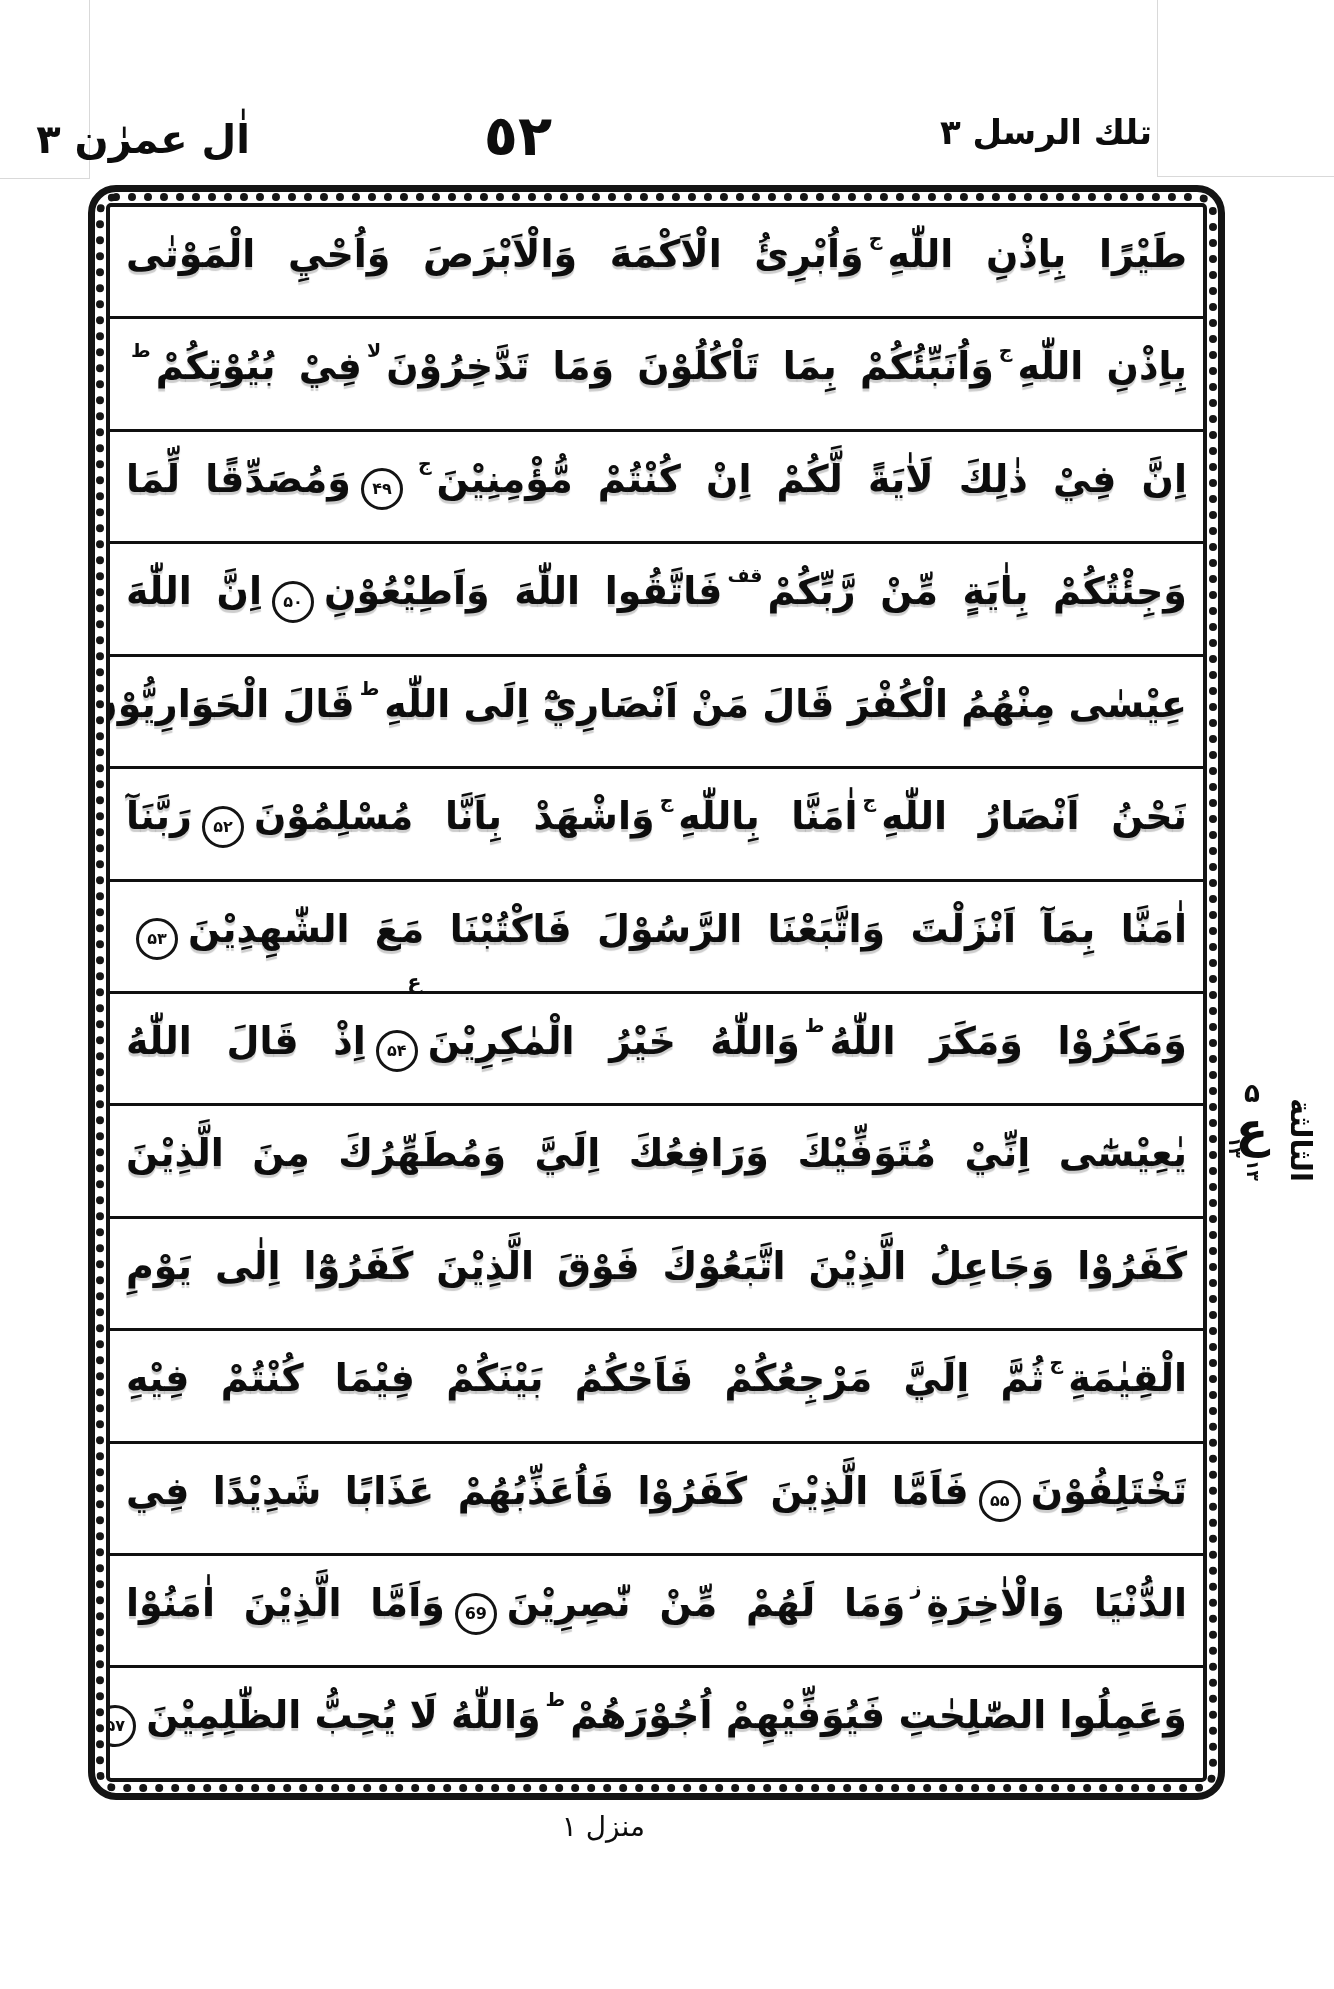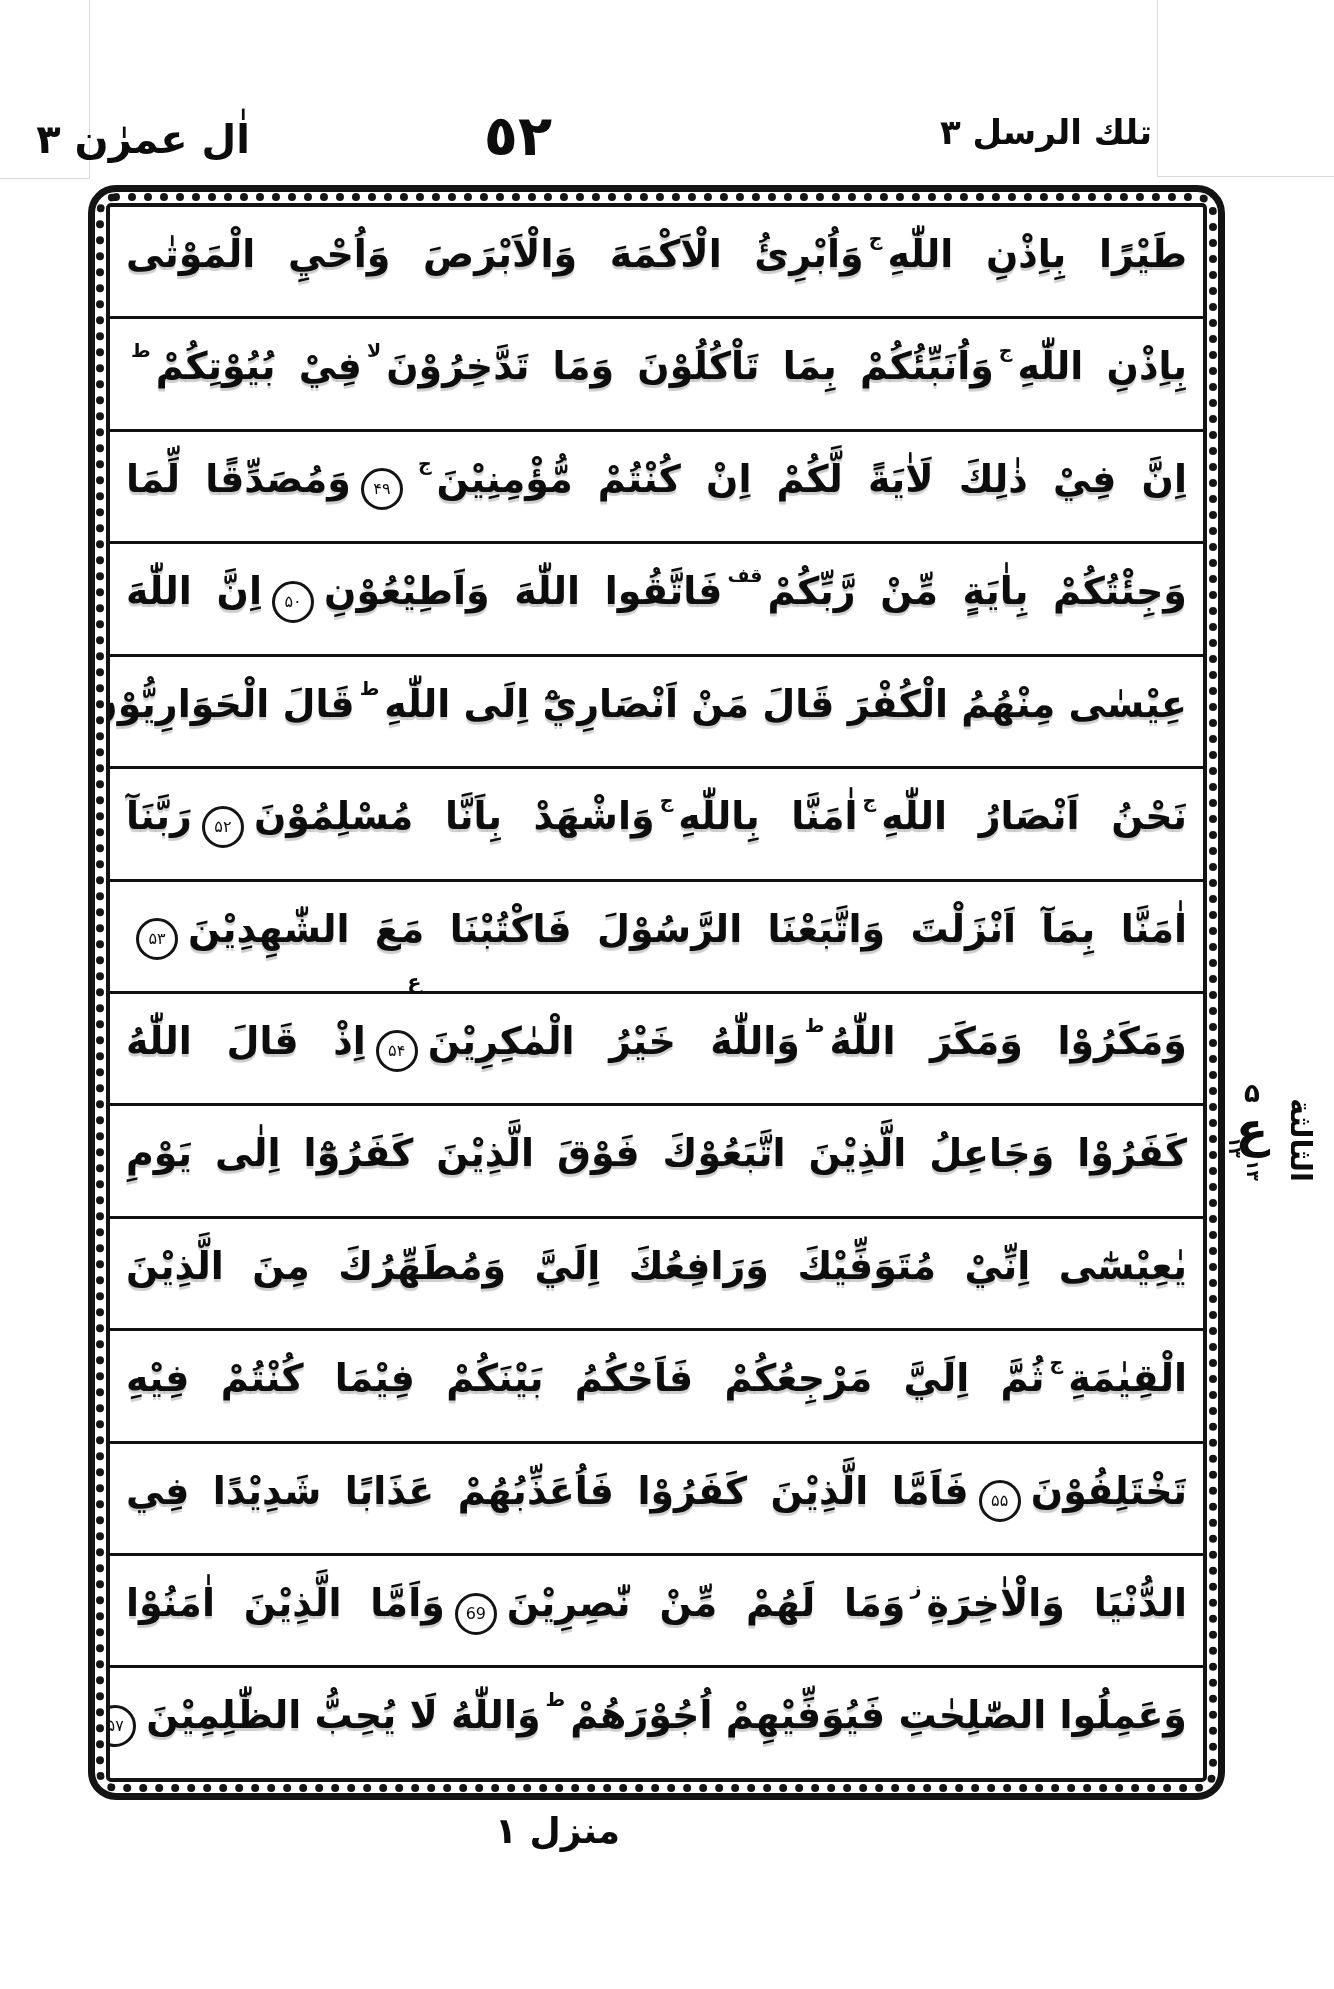--- a/index.html
+++ b/index.html
@@ -45,39 +45,39 @@
   .line-row:last-child{border-bottom:none;}
   .vtext{letter-spacing:0;}
   .pause{
     display:inline-block;font-size:19px;font-weight:bold;line-height:0;
     position:relative;top:-22px;margin:0 5px;text-shadow:none;
   }
   .aya-wrap{position:relative;display:inline-block;vertical-align:middle;margin:0 10px;text-shadow:none;}
   .aya-circle{
     display:inline-flex;align-items:center;justify-content:center;
     width:36px;height:36px;border:3px solid #141414;border-radius:50%;
-    font-size:16px;font-weight:normal;line-height:1;direction:rtl;background:#fff;
+    font-size:16px;font-weight:bold;line-height:1;direction:rtl;background:#fff;
   }
   .aya-mark{position:absolute;top:-24px;right:-4px;font-size:21px;font-weight:bold;line-height:1;}
 
   
   .ruku-stack{position:absolute;left:1228px;top:1080px;width:48px;text-align:center;font-weight:bold;}
   .ruku-top{font-size:26px;line-height:26px;display:block;}
   .ruku-ayn{font-size:48px;line-height:46px;display:block;position:relative;}
   .ruku-mid{position:absolute;left:-4px;bottom:-4px;font-size:17px;line-height:1;display:inline-block;transform:rotate(90deg);}
   .ruku-bottom{font-size:17px;line-height:1;display:inline-block;margin-top:10px;transform:rotate(90deg);}
   .rotated-word-box{
     position:absolute;left:1276px;top:1072px;width:50px;height:136px;
     display:flex;align-items:center;justify-content:center;
   }
   .rotated-word{transform:rotate(90deg);white-space:nowrap;font-size:29px;font-weight:bold;}
 
   
-  .manzil{position:absolute;left:495px;top:1810px;width:150px;text-align:left;
-    font-size:36px;font-weight:bold;direction:rtl;}
+  .manzil{position:absolute;left:495px;top:1810px;width:150px;text-align:right;
+    font-size:28px;font-weight:normal;direction:rtl;}
 </style>
 </head>
 <body>
 
 <div class="scan-line scan-v-left"></div>
 <div class="scan-line scan-h-left"></div>
 <div class="scan-line scan-v-right"></div>
 <div class="scan-line scan-h-right"></div>
 
 <div class="hdr surah-name">اٰل عمرٰن ٣</div>
@@ -88,22 +88,22 @@
   <div class="bead-strip"></div>
   <div class="inner-box" id="lines-container">
       <div class="line-row"><span class="vtext">طَيْرًا بِاِذْنِ اللّٰهِ</span><span class="pause">ج</span><span class="vtext">وَاُبْرِئُ الْاَكْمَهَ وَالْاَبْرَصَ وَاُحْيِ الْمَوْتٰى</span></div>
       <div class="line-row"><span class="vtext">بِاِذْنِ اللّٰهِ</span><span class="pause">ج</span><span class="vtext">وَاُنَبِّئُكُمْ بِمَا تَاْكُلُوْنَ وَمَا تَدَّخِرُوْنَ</span><span class="pause">لا</span><span class="vtext">فِيْ بُيُوْتِكُمْ</span><span class="pause">ط</span></div>
       <div class="line-row"><span class="vtext">اِنَّ فِيْ ذٰلِكَ لَاٰيَةً لَّكُمْ اِنْ كُنْتُمْ مُّؤْمِنِيْنَ</span><span class="pause">ج</span><span class="aya-wrap"><span class="aya-circle">۴۹</span></span><span class="vtext">وَمُصَدِّقًا لِّمَا</span></div>
       <div class="line-row"><span class="vtext">وَجِئْتُكُمْ بِاٰيَةٍ مِّنْ رَّبِّكُمْ</span><span class="pause">قف</span><span class="vtext">فَاتَّقُوا اللّٰهَ وَاَطِيْعُوْنِ</span><span class="aya-wrap"><span class="aya-circle">۵۰</span></span><span class="vtext">اِنَّ اللّٰهَ</span></div>
       <div class="line-row"><span class="vtext">عِيْسٰى مِنْهُمُ الْكُفْرَ قَالَ مَنْ اَنْصَارِيْٓ اِلَى اللّٰهِ</span><span class="pause">ط</span><span class="vtext">قَالَ الْحَوَارِيُّوْنَ</span></div>
       <div class="line-row"><span class="vtext">نَحْنُ اَنْصَارُ اللّٰهِ</span><span class="pause">ج</span><span class="vtext">اٰمَنَّا بِاللّٰهِ</span><span class="pause">ج</span><span class="vtext">وَاشْهَدْ بِاَنَّا مُسْلِمُوْنَ</span><span class="aya-wrap"><span class="aya-circle">۵۲</span></span><span class="vtext">رَبَّنَآ</span></div>
       <div class="line-row"><span class="vtext">اٰمَنَّا بِمَآ اَنْزَلْتَ وَاتَّبَعْنَا الرَّسُوْلَ فَاكْتُبْنَا مَعَ الشّٰهِدِيْنَ</span><span class="aya-wrap"><span class="aya-circle">۵۳</span></span></div>
       <div class="line-row"><span class="vtext">وَمَكَرُوْا وَمَكَرَ اللّٰهُ</span><span class="pause">ط</span><span class="vtext">وَاللّٰهُ خَيْرُ الْمٰكِرِيْنَ</span><span class="aya-wrap"><span class="aya-circle">۵۴</span><span class="aya-mark">ع</span></span><span class="vtext">اِذْ قَالَ اللّٰهُ</span></div>
+      <div class="line-row"><span class="vtext">يٰعِيْسٰٓى اِنِّيْ مُتَوَفِّيْكَ وَرَافِعُكَ اِلَيَّ وَمُطَهِّرُكَ مِنَ الَّذِيْنَ</span></div>
       <div class="line-row"><span class="vtext">كَفَرُوْا وَجَاعِلُ الَّذِيْنَ اتَّبَعُوْكَ فَوْقَ الَّذِيْنَ كَفَرُوْٓا اِلٰى يَوْمِ</span></div>
-      <div class="line-row"><span class="vtext">يٰعِيْسٰٓى اِنِّيْ مُتَوَفِّيْكَ وَرَافِعُكَ اِلَيَّ وَمُطَهِّرُكَ مِنَ الَّذِيْنَ</span></div>
       <div class="line-row"><span class="vtext">الْقِيٰمَةِ</span><span class="pause">ج</span><span class="vtext">ثُمَّ اِلَيَّ مَرْجِعُكُمْ فَاَحْكُمُ بَيْنَكُمْ فِيْمَا كُنْتُمْ فِيْهِ</span></div>
       <div class="line-row"><span class="vtext">تَخْتَلِفُوْنَ</span><span class="aya-wrap"><span class="aya-circle">۵۵</span></span><span class="vtext">فَاَمَّا الَّذِيْنَ كَفَرُوْا فَاُعَذِّبُهُمْ عَذَابًا شَدِيْدًا فِي</span></div>
       <div class="line-row"><span class="vtext">الدُّنْيَا وَالْاٰخِرَةِ</span><span class="pause">ز</span><span class="vtext">وَمَا لَهُمْ مِّنْ نّٰصِرِيْنَ</span><span class="aya-wrap"><span class="aya-circle">69</span></span><span class="vtext">وَاَمَّا الَّذِيْنَ اٰمَنُوْا</span></div>
       <div class="line-row"><span class="vtext">وَعَمِلُوا الصّٰلِحٰتِ فَيُوَفِّيْهِمْ اُجُوْرَهُمْ</span><span class="pause">ط</span><span class="vtext">وَاللّٰهُ لَا يُحِبُّ الظّٰلِمِيْنَ</span><span class="aya-wrap"><span class="aya-circle">۵۷</span></span></div>
     </div>
 </div>
 
 <div class="ruku-stack">
   <span class="ruku-top">۵</span>
   <span class="ruku-ayn"><span>ع</span><span class="ruku-mid">۱۳</span></span>

